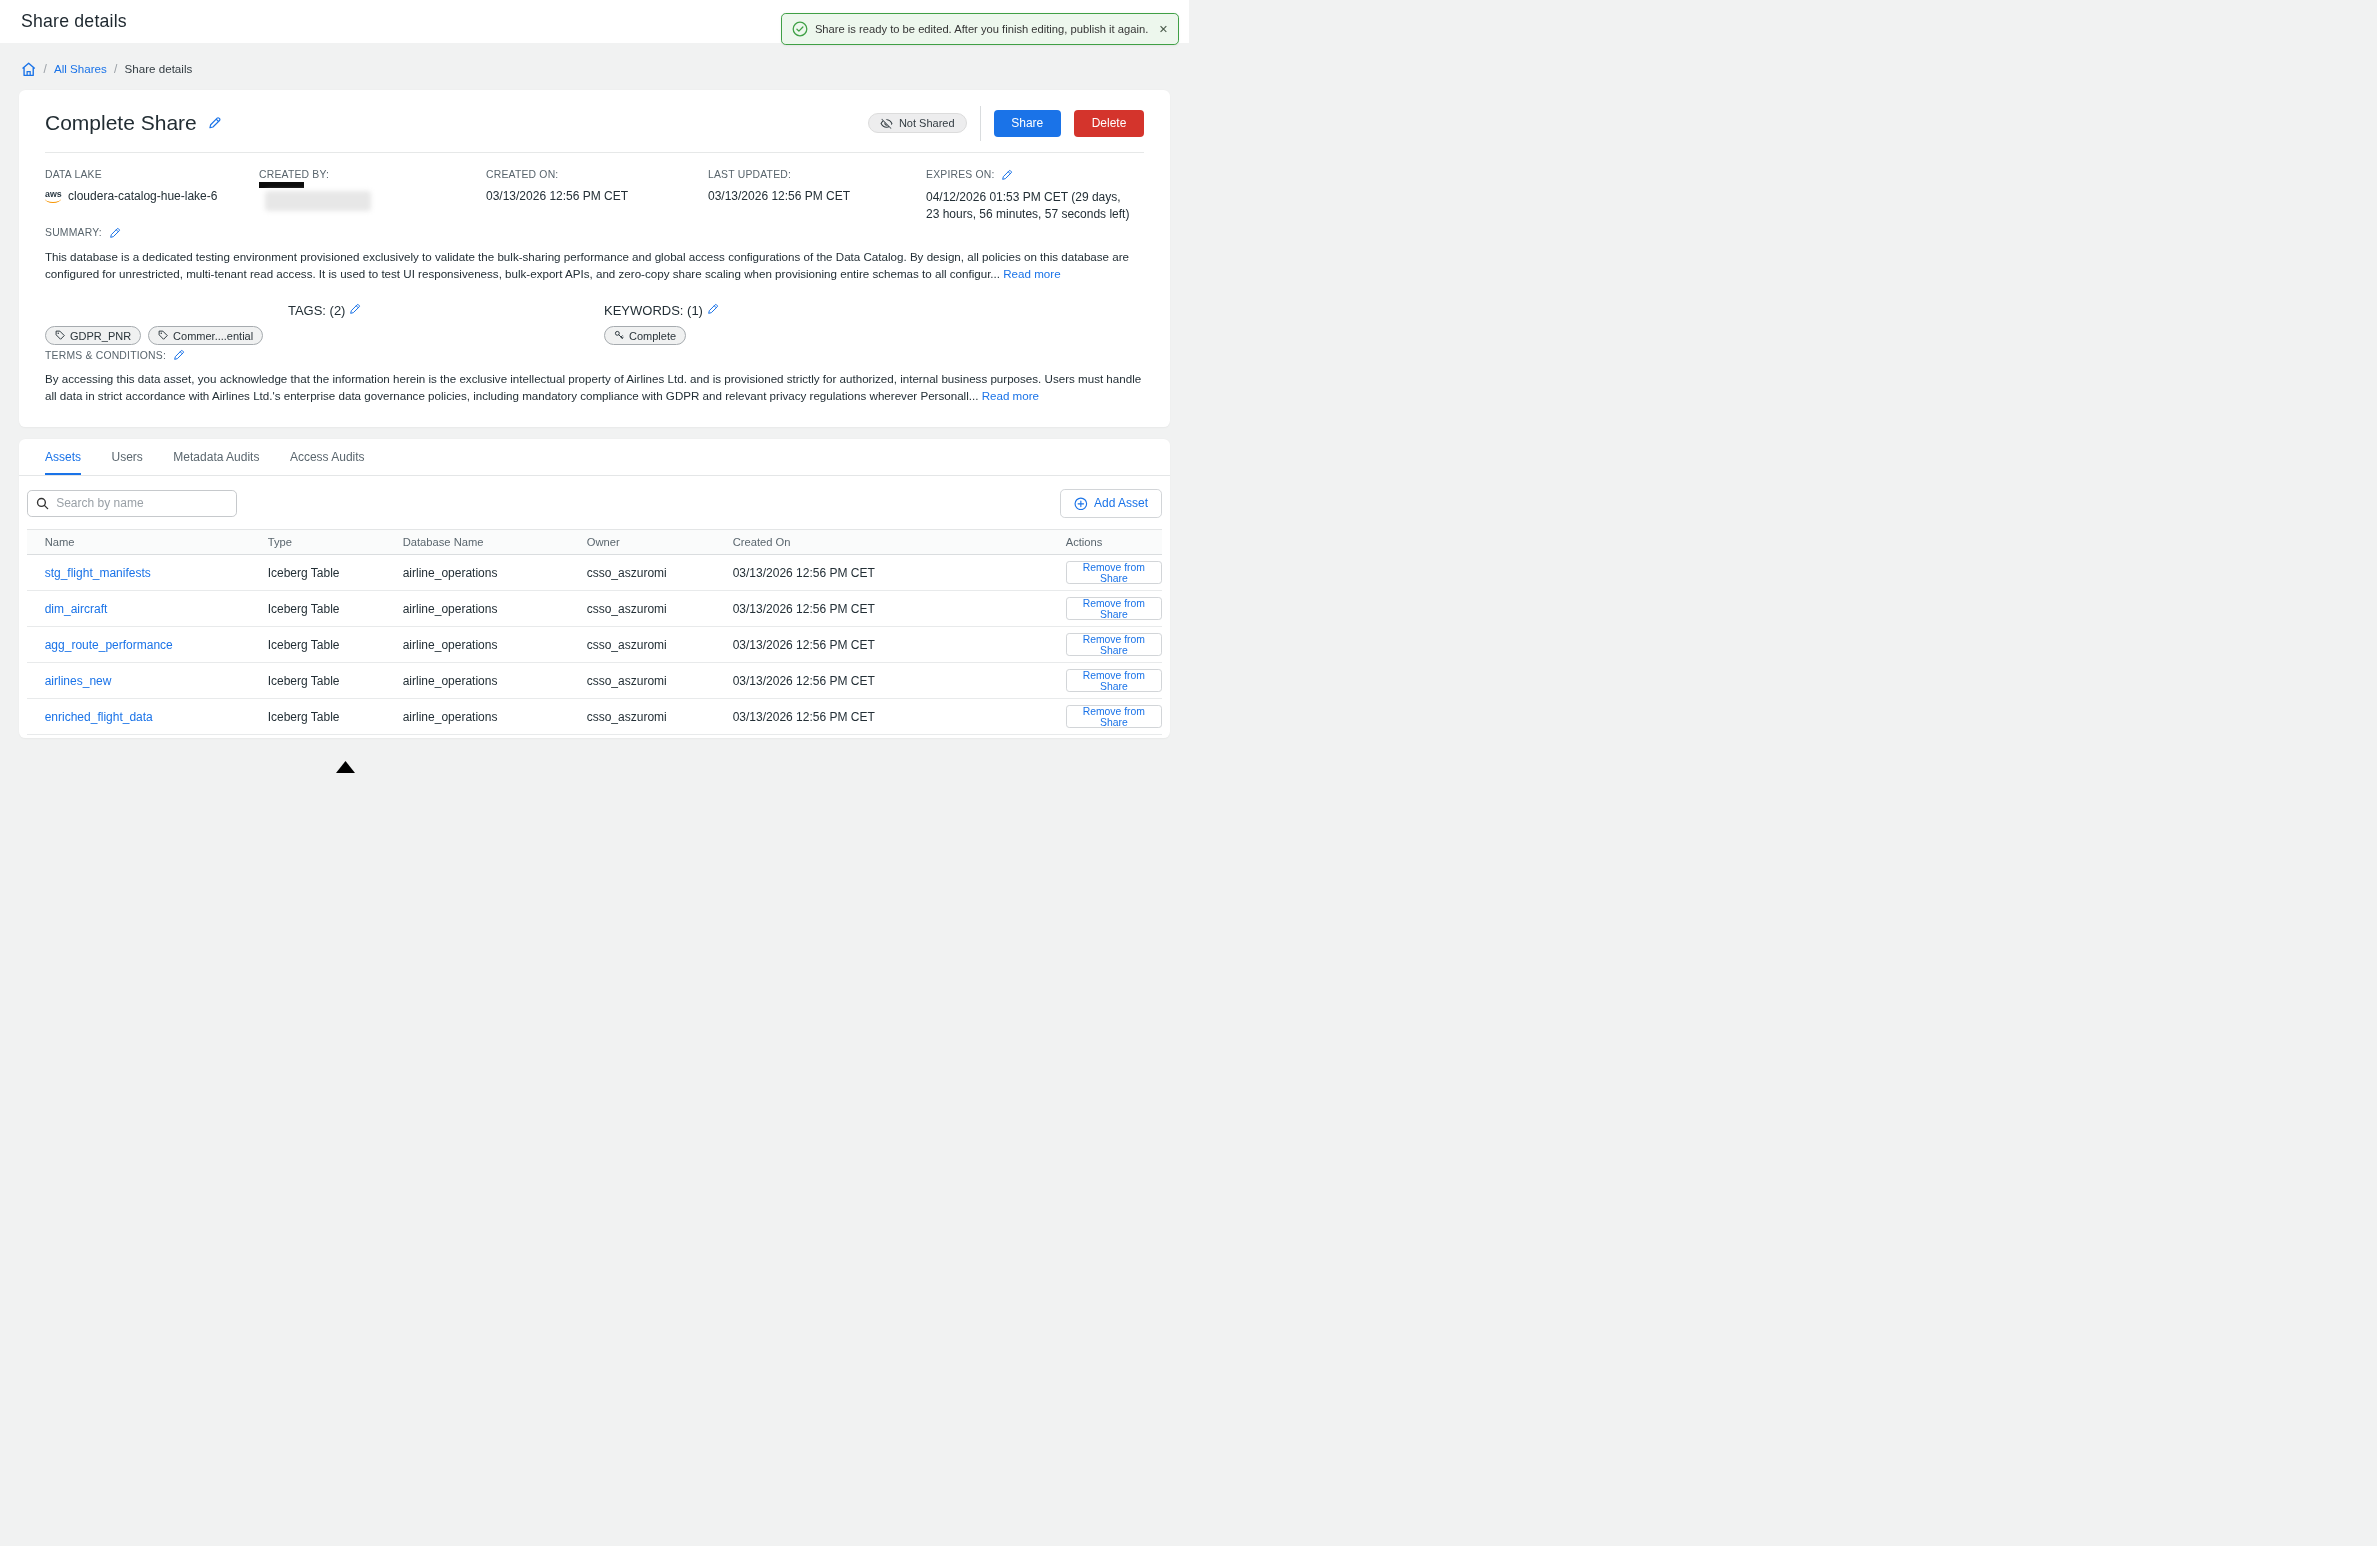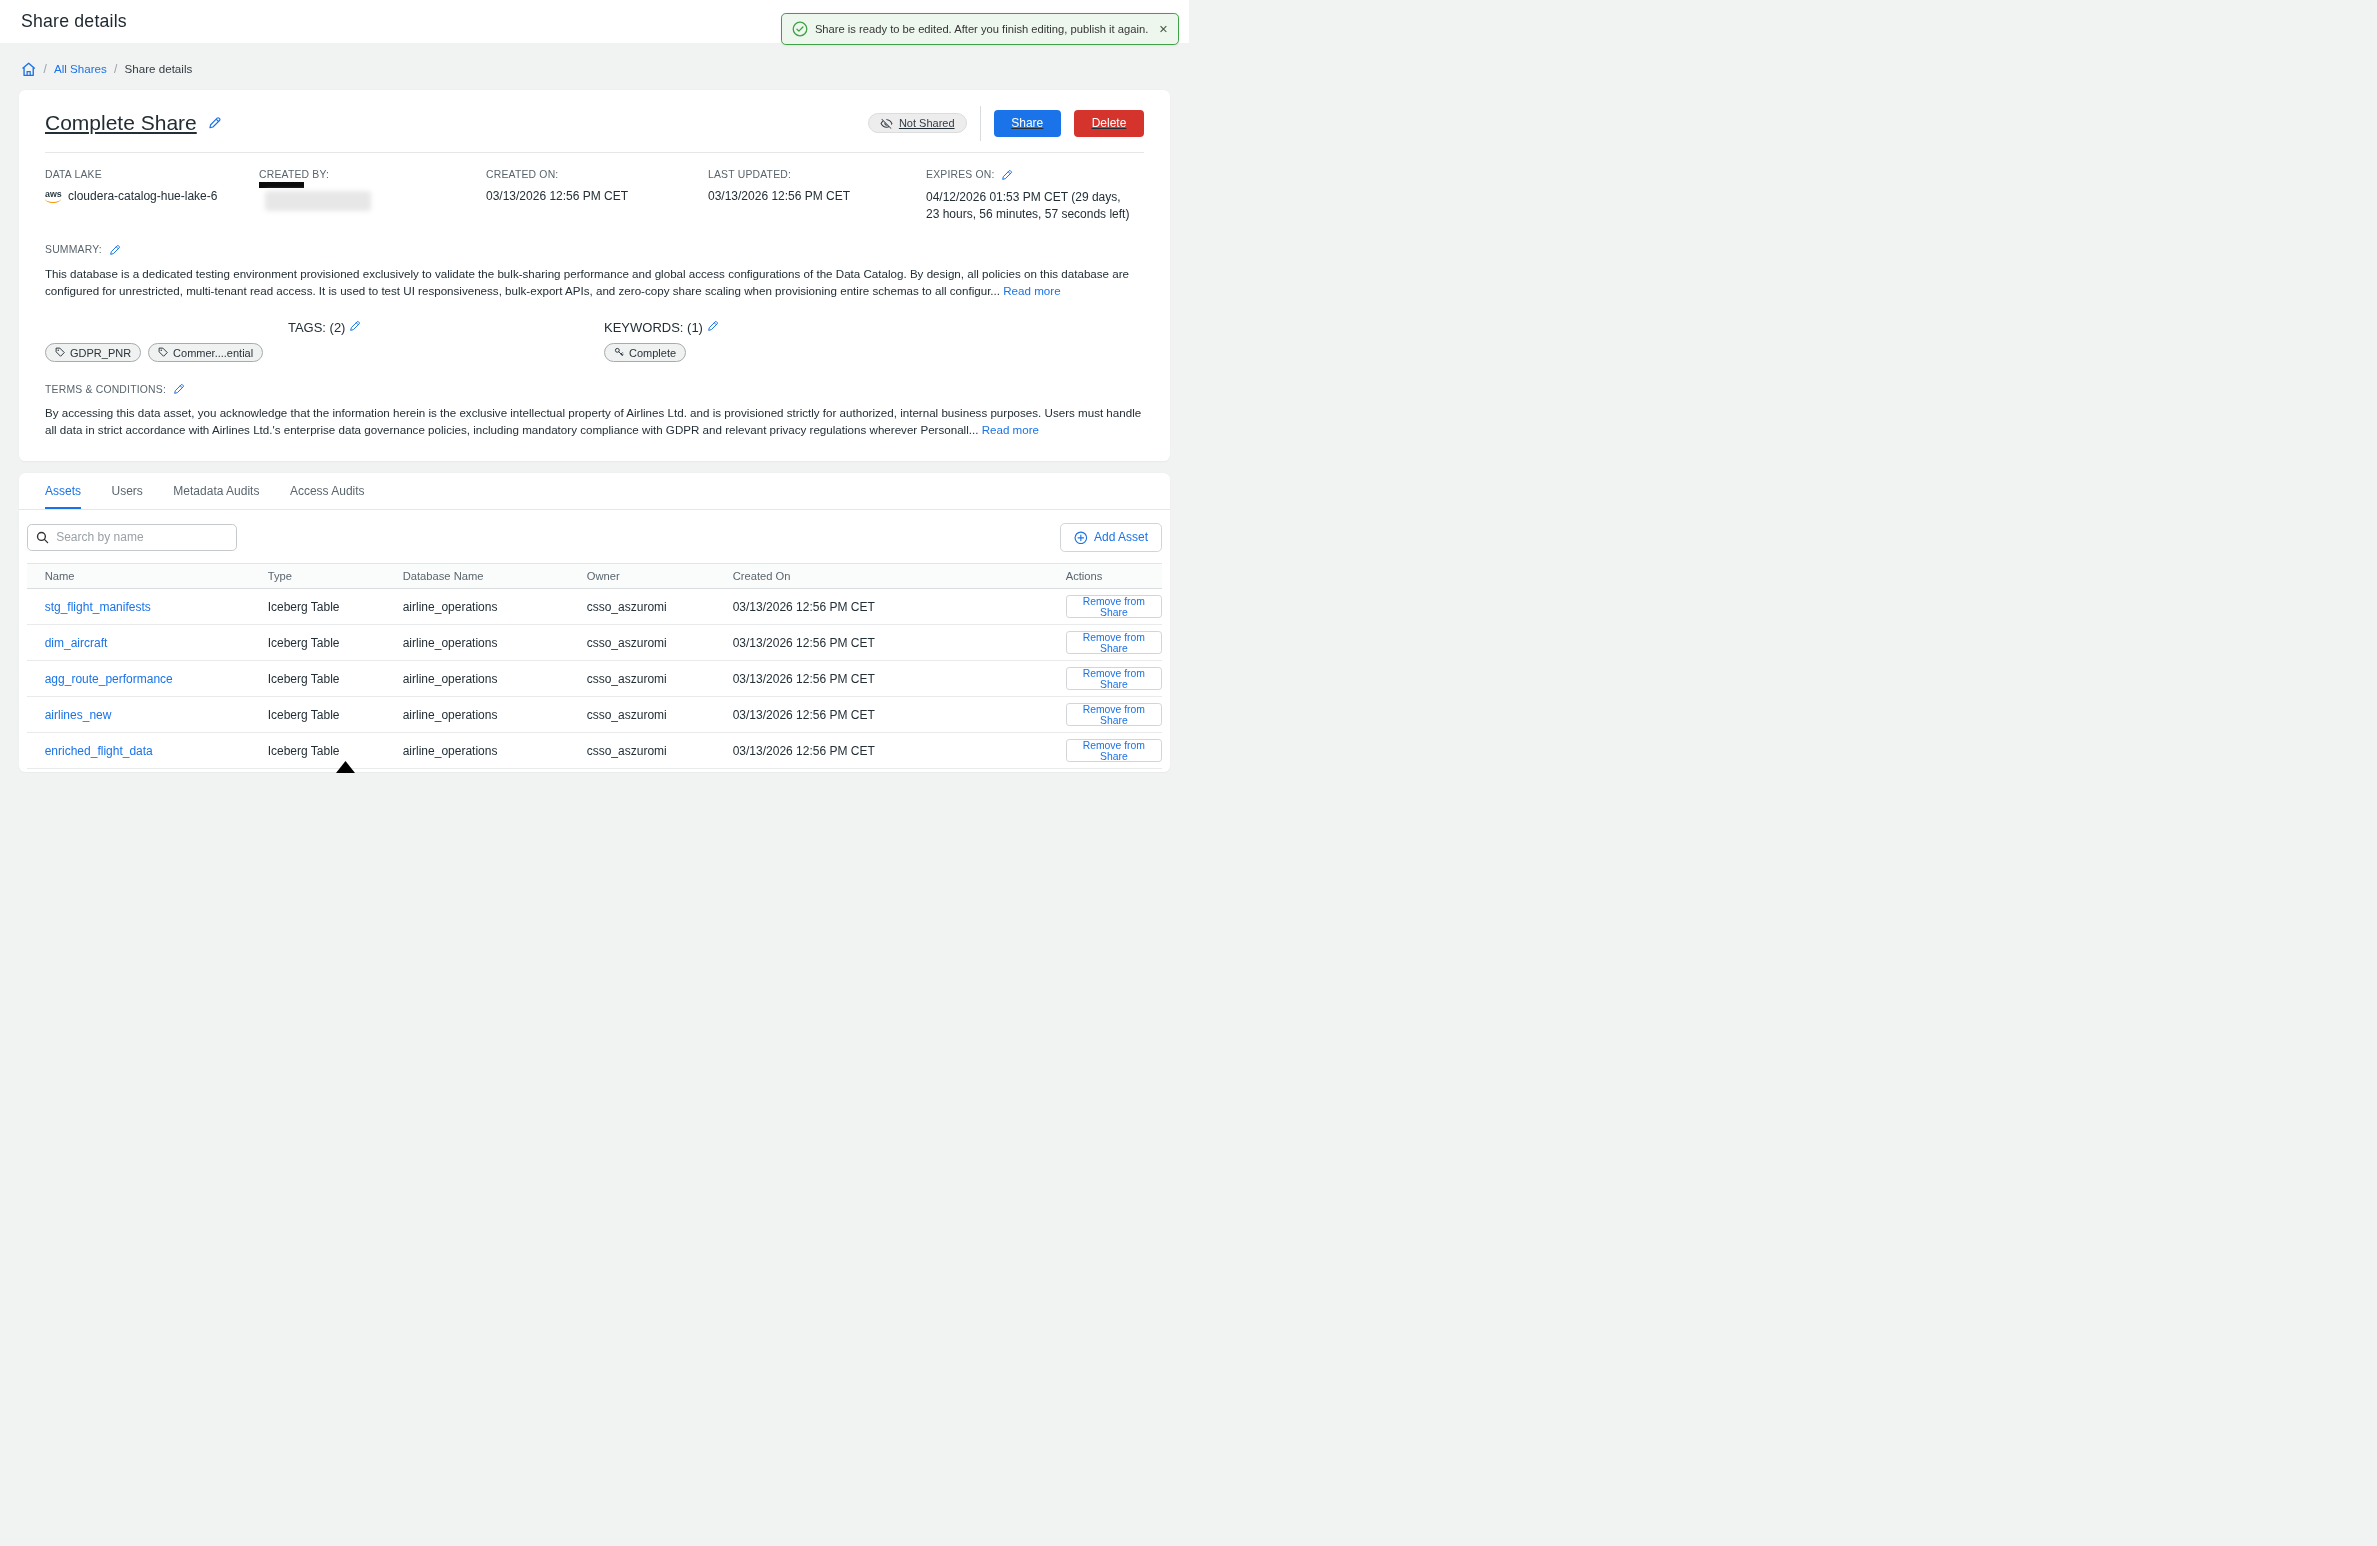--- a/index.html
+++ b/index.html
@@ -25,21 +25,21 @@
   .toast .msg { font-size:11.2px; color:#353535; }
   .toast .close { font-size:11.2px; color:#4a5a4a; margin-left:3.2px; cursor:pointer; }
   
   .breadcrumb { display:flex; align-items:center; padding:18.5px 21px 13.7px 21px; gap:7.2px; }
   .breadcrumb .sep { color:#9aa0a6; font-size:12px; }
   .breadcrumb a { color:#1a73e8; text-decoration:none; font-size:11.6px; }
   .breadcrumb .current { color:#333c42; font-size:11.6px; }
   
   .card { background:#fff; border-radius:6.4px; margin:0 19px; box-shadow:0 0.8px 1.6px rgba(0,0,0,.04); }
   .card1 { padding:0 26px 22.5px 26px; }
-  .card1-header { display:flex; align-items:center; padding-top:16px;text-decoration:underline; }
+  .card1-header { display:flex; align-items:center; padding-top:16px; }
   .card1-header h2 { font-size:21px; font-weight:400; color:#222d33; }
   .card1-header .edit-icon { margin-left:11.2px; }
   .hdr-right { margin-left:auto; display:flex; align-items:center; gap:13px; }
   .pill {
     display:inline-flex; align-items:center; gap:5.6px;
     background:#ededee; border:0.8px solid #dcdcdc; border-radius:802px;
     padding:3.2px 11.2px; font-size:11px; color:#333c42;justify-content:space-between;
   }
   .vdivider { width:0.8px; height:35px; background:#d9dcde; }
   .btn { border:none; border-radius:4px; height:27px; padding:0 17.7px; font-size:12px; font-weight:500; color:#fff; cursor:pointer; font-family:inherit; }
@@ -50,21 +50,21 @@
   .meta-row { display:flex; padding-top:16px; }
   .meta-col .label { font-size:10.4px; color:#58646c; letter-spacing:0.2px; display:flex; align-items:center; gap:6.4px; }
   .meta-col .value { margin-top:8px; font-size:12px; color:#232f36; line-height:17px; }
   .mc1 { flex:0 0 214px; } .mc2 { flex:0 0 227px; } .mc3 { flex:0 0 222px; } .mc4 { flex:0 0 218px; } .mc5 { flex:1; padding-right:8px; }
   .lake-val { display:flex; align-items:center; gap:6.4px; }
   .aws-logo { display:inline-block; font-size:8.8px; font-weight:bold; color:#2b3a45; line-height:8px; }
   .aws-logo .arc { display:block; width:16px; height:4.8px; border-bottom:1.6px solid #f79400; border-radius:0 0 60% 60%/0 0 100% 100%; margin-top:0.8px; }
   .redact-bar { width:45px; height:5.6px; background:#0c0c0c; margin-top:2.4px; }
   .redact-blob { width:106px; height:20px; background:#e7e7e7; border-radius:3.2px; filter:blur(2.4px); margin-top:3.2px; margin-left:6.4px; }
   
-  .section { margin-top:21px; }
+  .section { margin-top:4px; }
   .section .label { font-size:10.4px; color:#58646c; letter-spacing:0.2px; display:flex; align-items:center; gap:7.2px; }
   .section p { margin-top:8.8px; font-size:11.6px; line-height:17.3px; color:#232f36; }
   .read-more { color:#1a73e8; text-decoration:none; }
   .tagkw-row { display:flex; margin-top:21px; }
   .tags-col { flex:0 0 559px;text-align:center; }
   .chips { margin-top:8px; display:flex; gap:7.2px; }
   .chip {
     display:inline-flex; align-items:center; gap:4.8px;
     background:#f0f1f1; border:0.8px solid #a6abaf; border-radius:802px;
     padding:2.4px 8.8px; font-size:11px; color:#2a343a;

